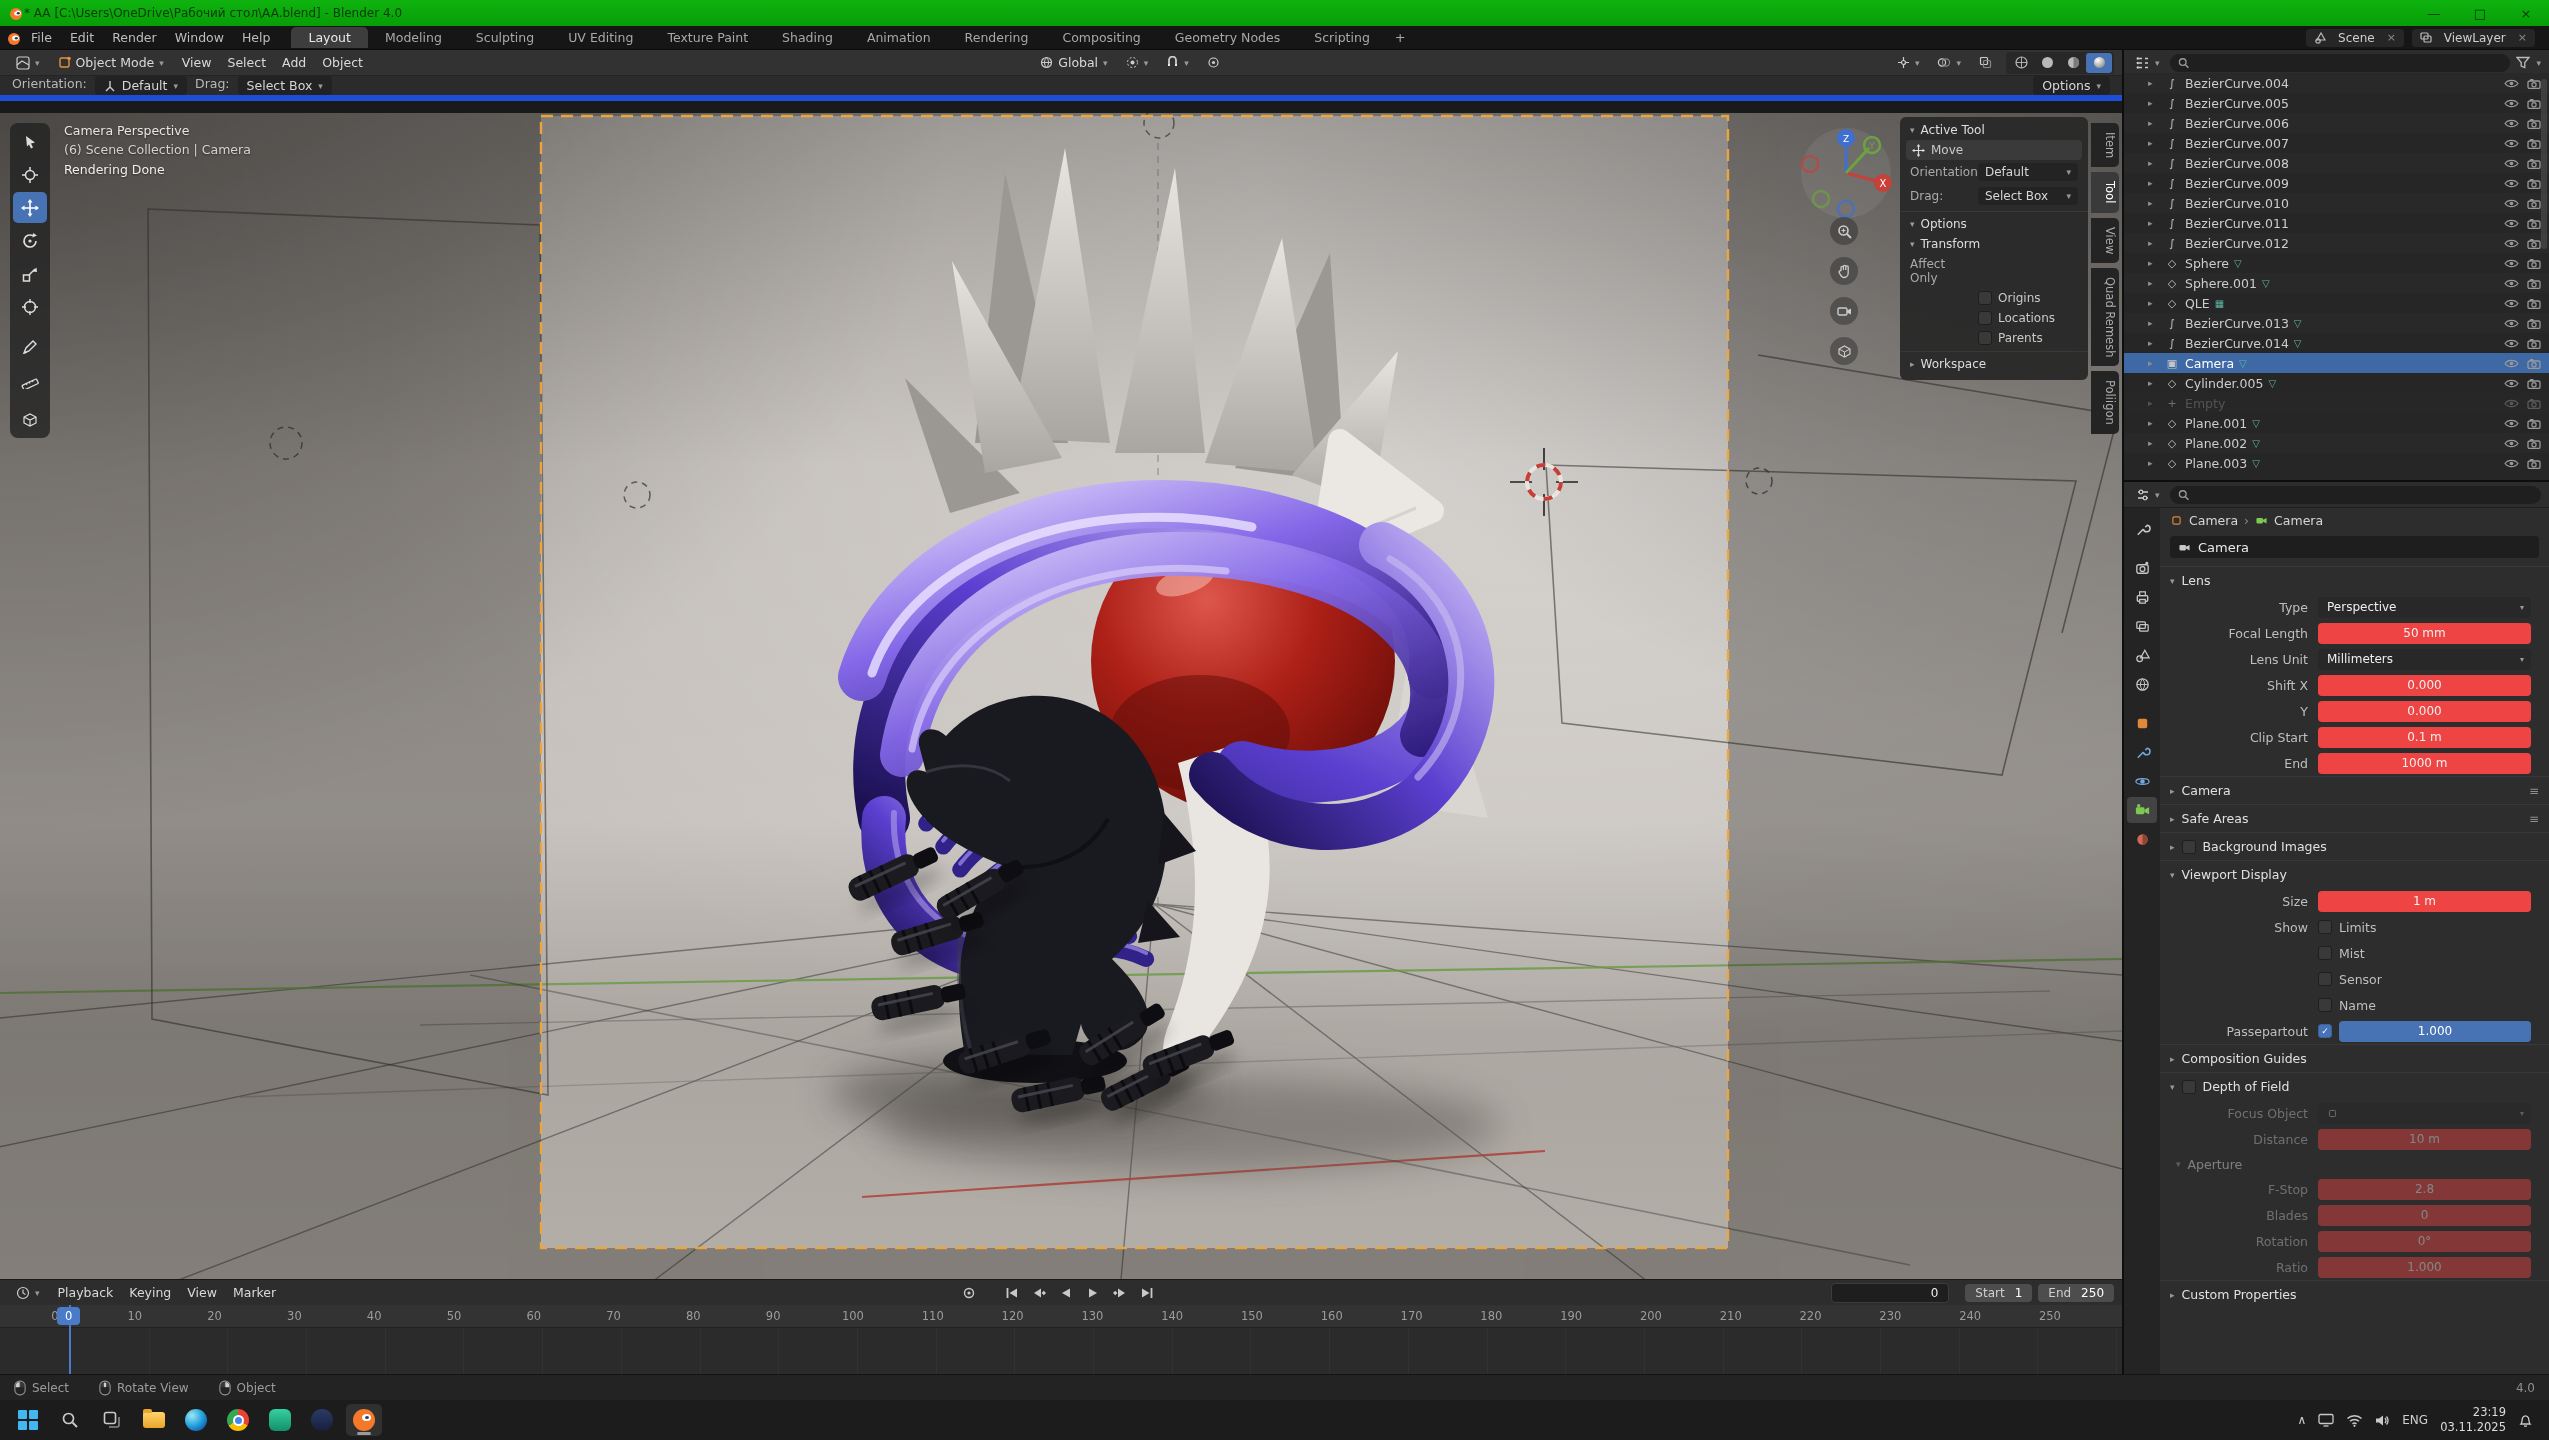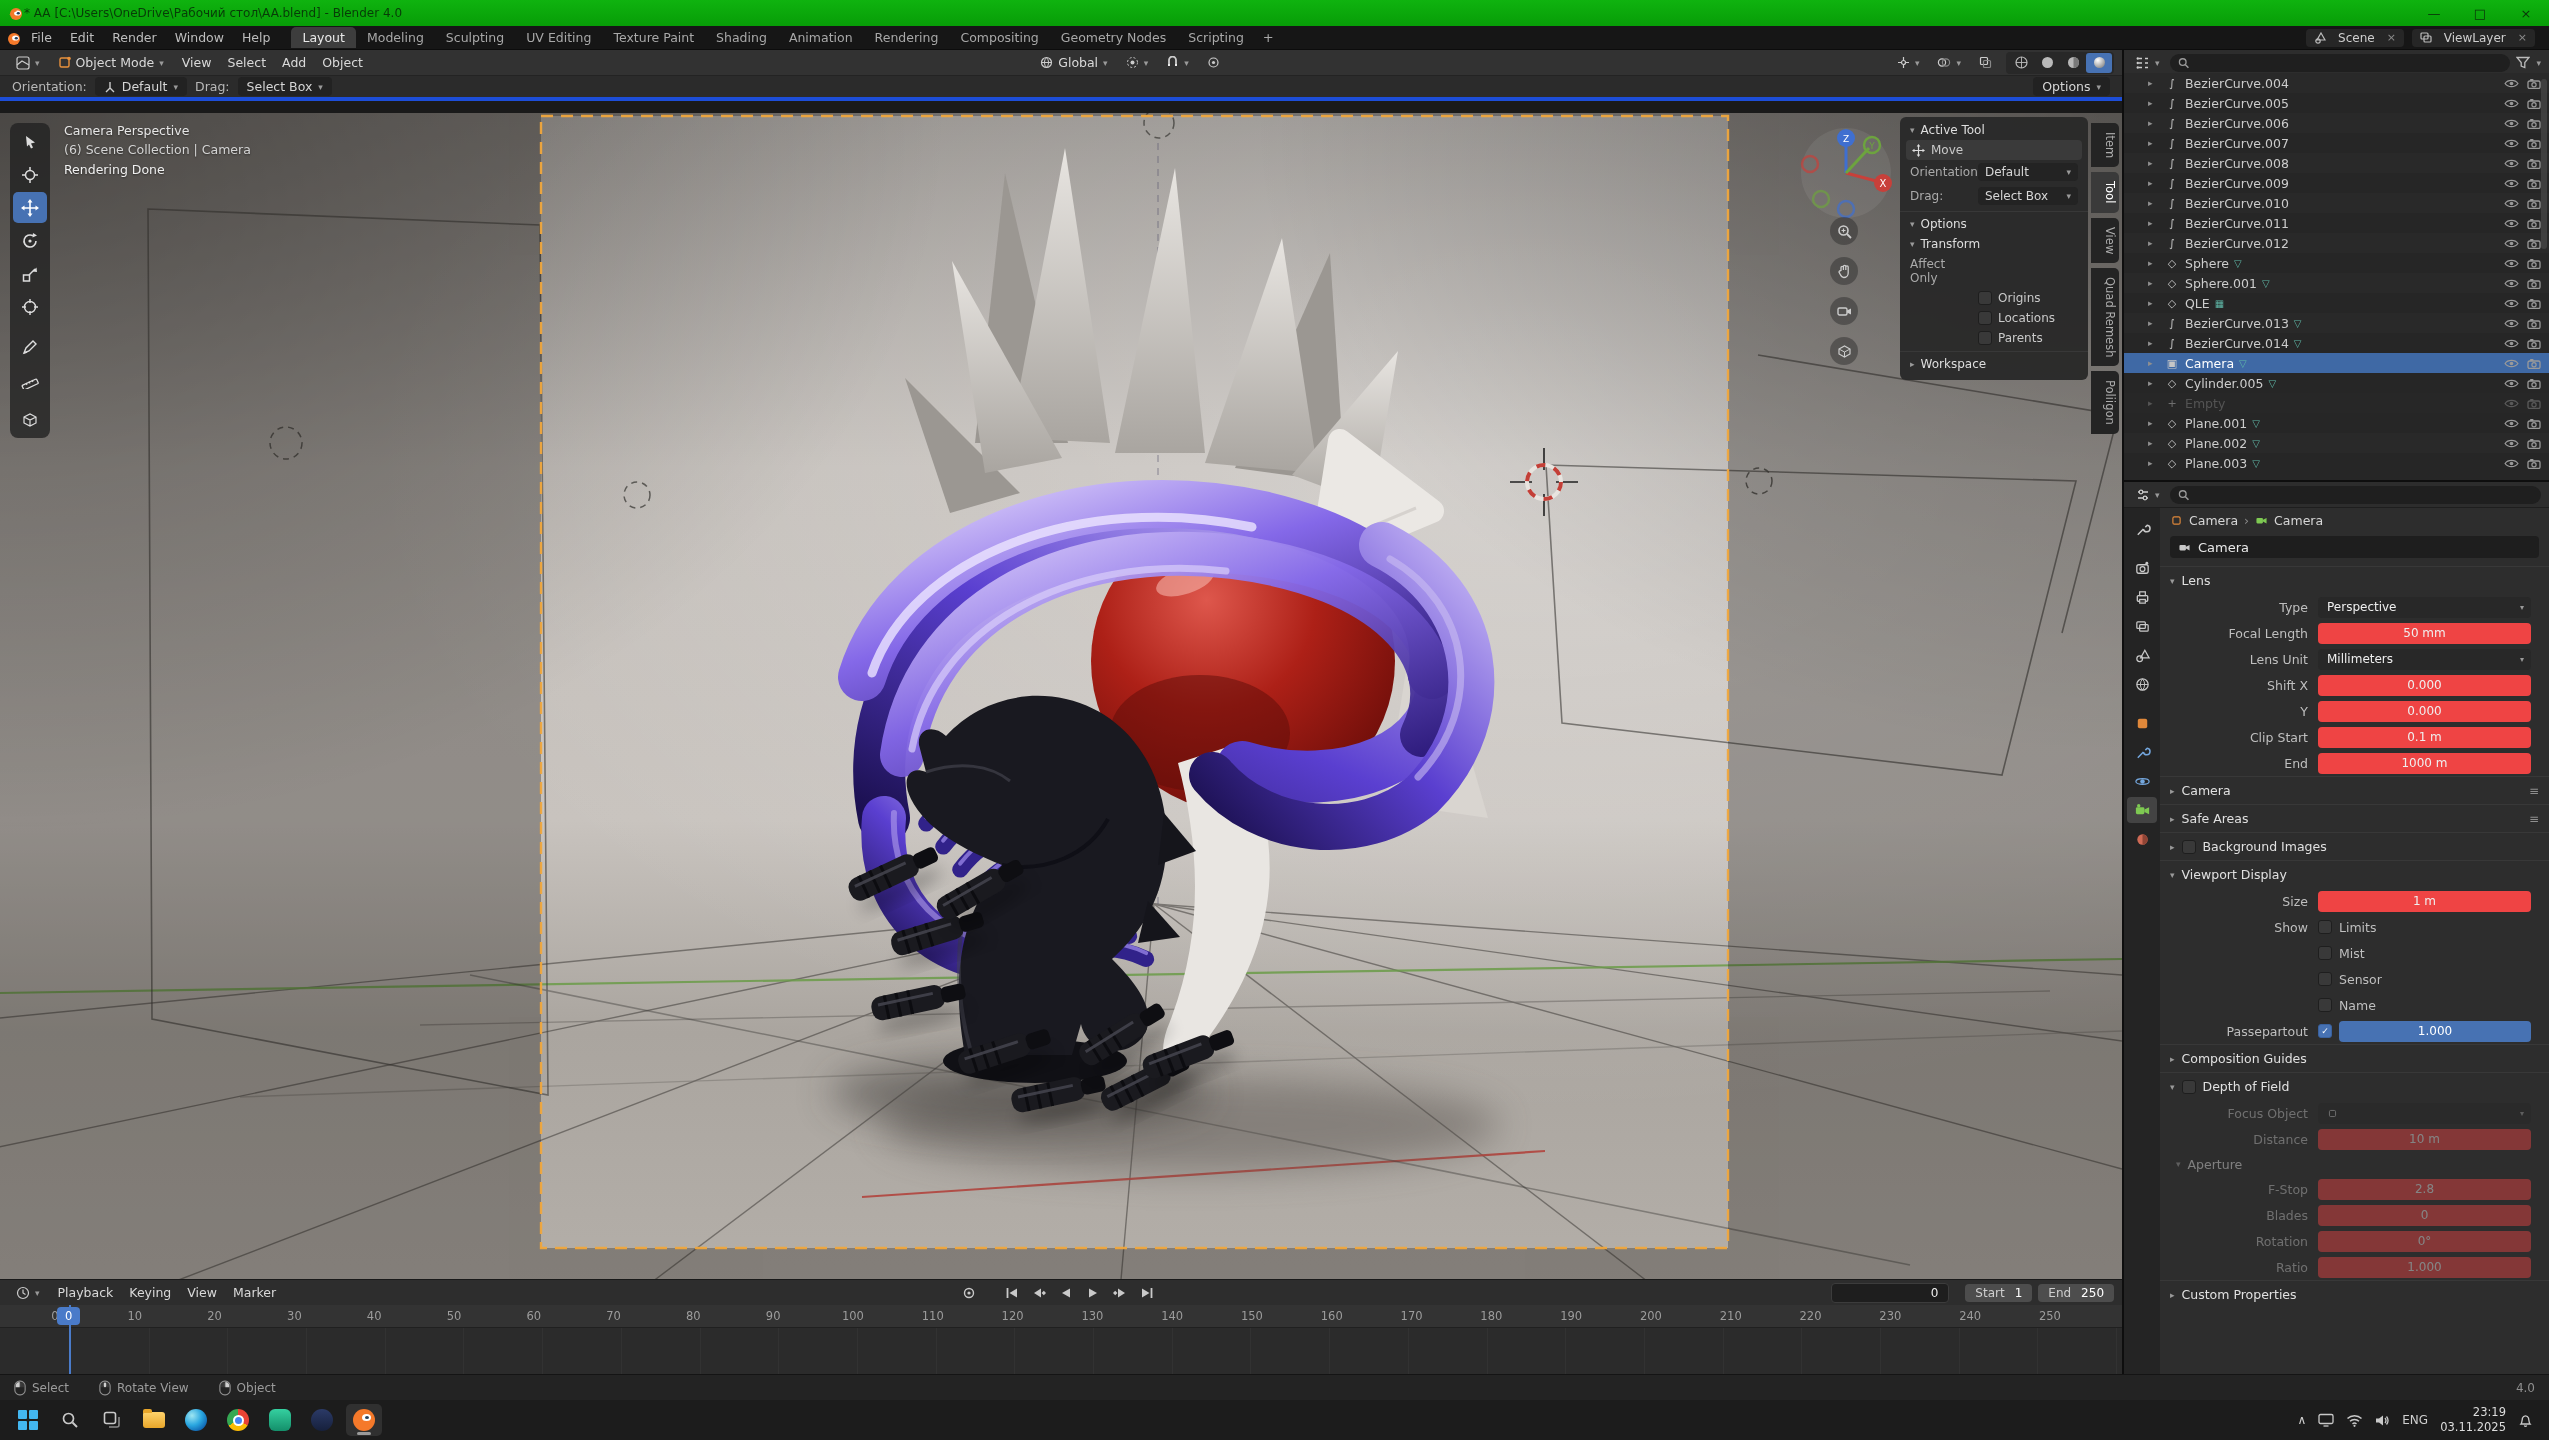--- a/index.html
+++ b/index.html
@@ -13,39 +13,39 @@
     padding-left:8px; gap:0; color:#083c08; font-size:12px; }
   .titlebar .blogo { width:16px; height:16px; }
   .win-controls { margin-left:auto; display:flex; height:100%; }
   .win-btn { width:46px; display:flex; align-items:center; justify-content:center; font-size:13px; color:#0a340a; }
 
   
   .menubar { position:absolute; top:26px; left:0; right:0; height:24px; background:#161616;
     display:flex; align-items:center; padding:0 6px; color:#bdbdbd; border-bottom:1px solid #0c0c0c; }
   .menu-item { padding:2px 9px; border-radius:3px; font-size:12.5px; }
   .ws-tabs { display:flex; margin-left:12px; align-items:center; }
-  .ws-tab { padding:3px 11px; font-size:12.5px; color:#a8a8a8; border-radius:5px 5px 0 0; white-space:nowrap; }
+  .ws-tab { padding:3px 17px; font-size:12.5px; color:#a8a8a8; border-radius:5px 5px 0 0; white-space:nowrap; }
   .ws-tab.active { background:#3d3d3d; color:#e9e9e9; }
   .ws-add { padding:2px 8px; color:#a8a8a8; }
   .topbar-right { margin-left:auto; display:flex; gap:8px; align-items:center; padding-right:8px; }
   .chip { background:#262626; border-radius:4px; padding:2px 8px; display:flex; gap:12px; align-items:center; font-size:12px; color:#cfcfcf; }
   .chip .x { color:#8a8a8a; font-size:11px; }
 
   
   .vp-header { position:absolute; top:50px; left:0; width:2122px; height:26px; background:#323232;
     display:flex; align-items:center; gap:2px; padding:0 8px; border-bottom:1px solid #232323; }
   .hdr-item { padding:2px 8px; border-radius:3px; color:#d9d9d9; font-size:12.5px; display:flex; align-items:center; gap:5px; white-space:nowrap; }
   .caret { font-size:9px; color:#9a9a9a; }
   .hdr-group { display:flex; background:#282828; border-radius:4px; padding:1px 2px; align-items:center; margin-left:4px; }
   .shade-btn { width:26px; height:20px; border-radius:3px; display:flex; align-items:center; justify-content:center; }
   .shade-btn.active { background:#4772b3; }
   .flex-sp { flex:1; }
 
   .tool-settings { position:absolute; top:76px; left:0; width:2122px; height:25px; background:#2b2b2b;
-    display:flex; align-items:center; gap:8px; padding:0 12px; color:#b8b8b8; border-bottom:4px solid #1d4ed8; font-size:12.5px; }
+    display:flex; gap:8px; padding:0 12px; color:#b8b8b8; border-bottom:6px solid #1d4ed8; font-size:12.5px; }
   .ts-chip { background:#222; border-radius:4px; padding:2px 9px; display:flex; align-items:center; gap:6px; color:#d6d6d6; }
 
   .viewport { position:absolute; top:101px; left:0; width:2122px; height:1178px; overflow:hidden; background:#6f6c69;margin-top:12px; }
   .scene-svg { position:absolute; inset:0; width:100%; height:100%; }
   .vp-overlay-text { position:absolute; left:64px; top:8px; font-size:12.5px; line-height:1.55;
     color:#e6e6e6; text-shadow:0 1px 2px rgba(0,0,0,.45); }
   .vp-overlay-text .l2 { color:#d4d4d4; }
   .vp-overlay-text .l3 { color:#f0f0f0; }
 
   .toolbar { position:absolute; left:10px; top:10px; display:flex; flex-direction:column; gap:2px;

